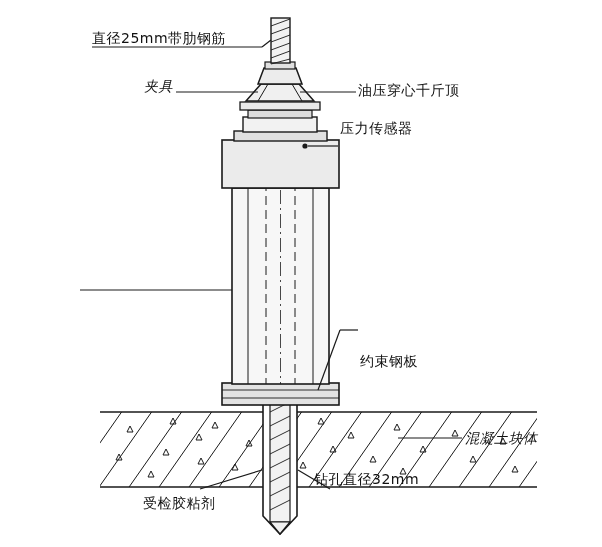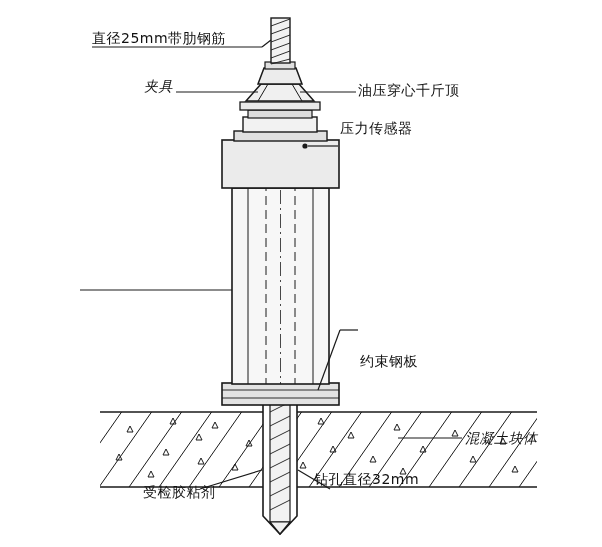--- a/index.html
+++ b/index.html
@@ -210,17 +210,17 @@
 
   <div class="label" style="left:358px; top:82px;">油压穿心千斤顶</div>
 
   <div class="label" style="left:340px; top:120px;">压力传感器</div>
 
 
   <div class="label" style="left:360px; top:316px;margin-top:37px;">约束钢板</div>
 
   <div class="label" style="left:465px; top:430px;font-style:italic;">混凝土块体</div>
 
-  <div class="label" style="left:143px; top:484px;font-family:Liberation Serif, serif;">受检胶粘剂</div>
+  <div class="label" style="left:143px; top:495px;font-family:Liberation Serif, serif;">受检胶粘剂</div>
 
   <div class="label" style="left:302px; top:471px;margin-left:12px;">钻孔直径32mm</div>
 
 </div>
 
 </body></html>

